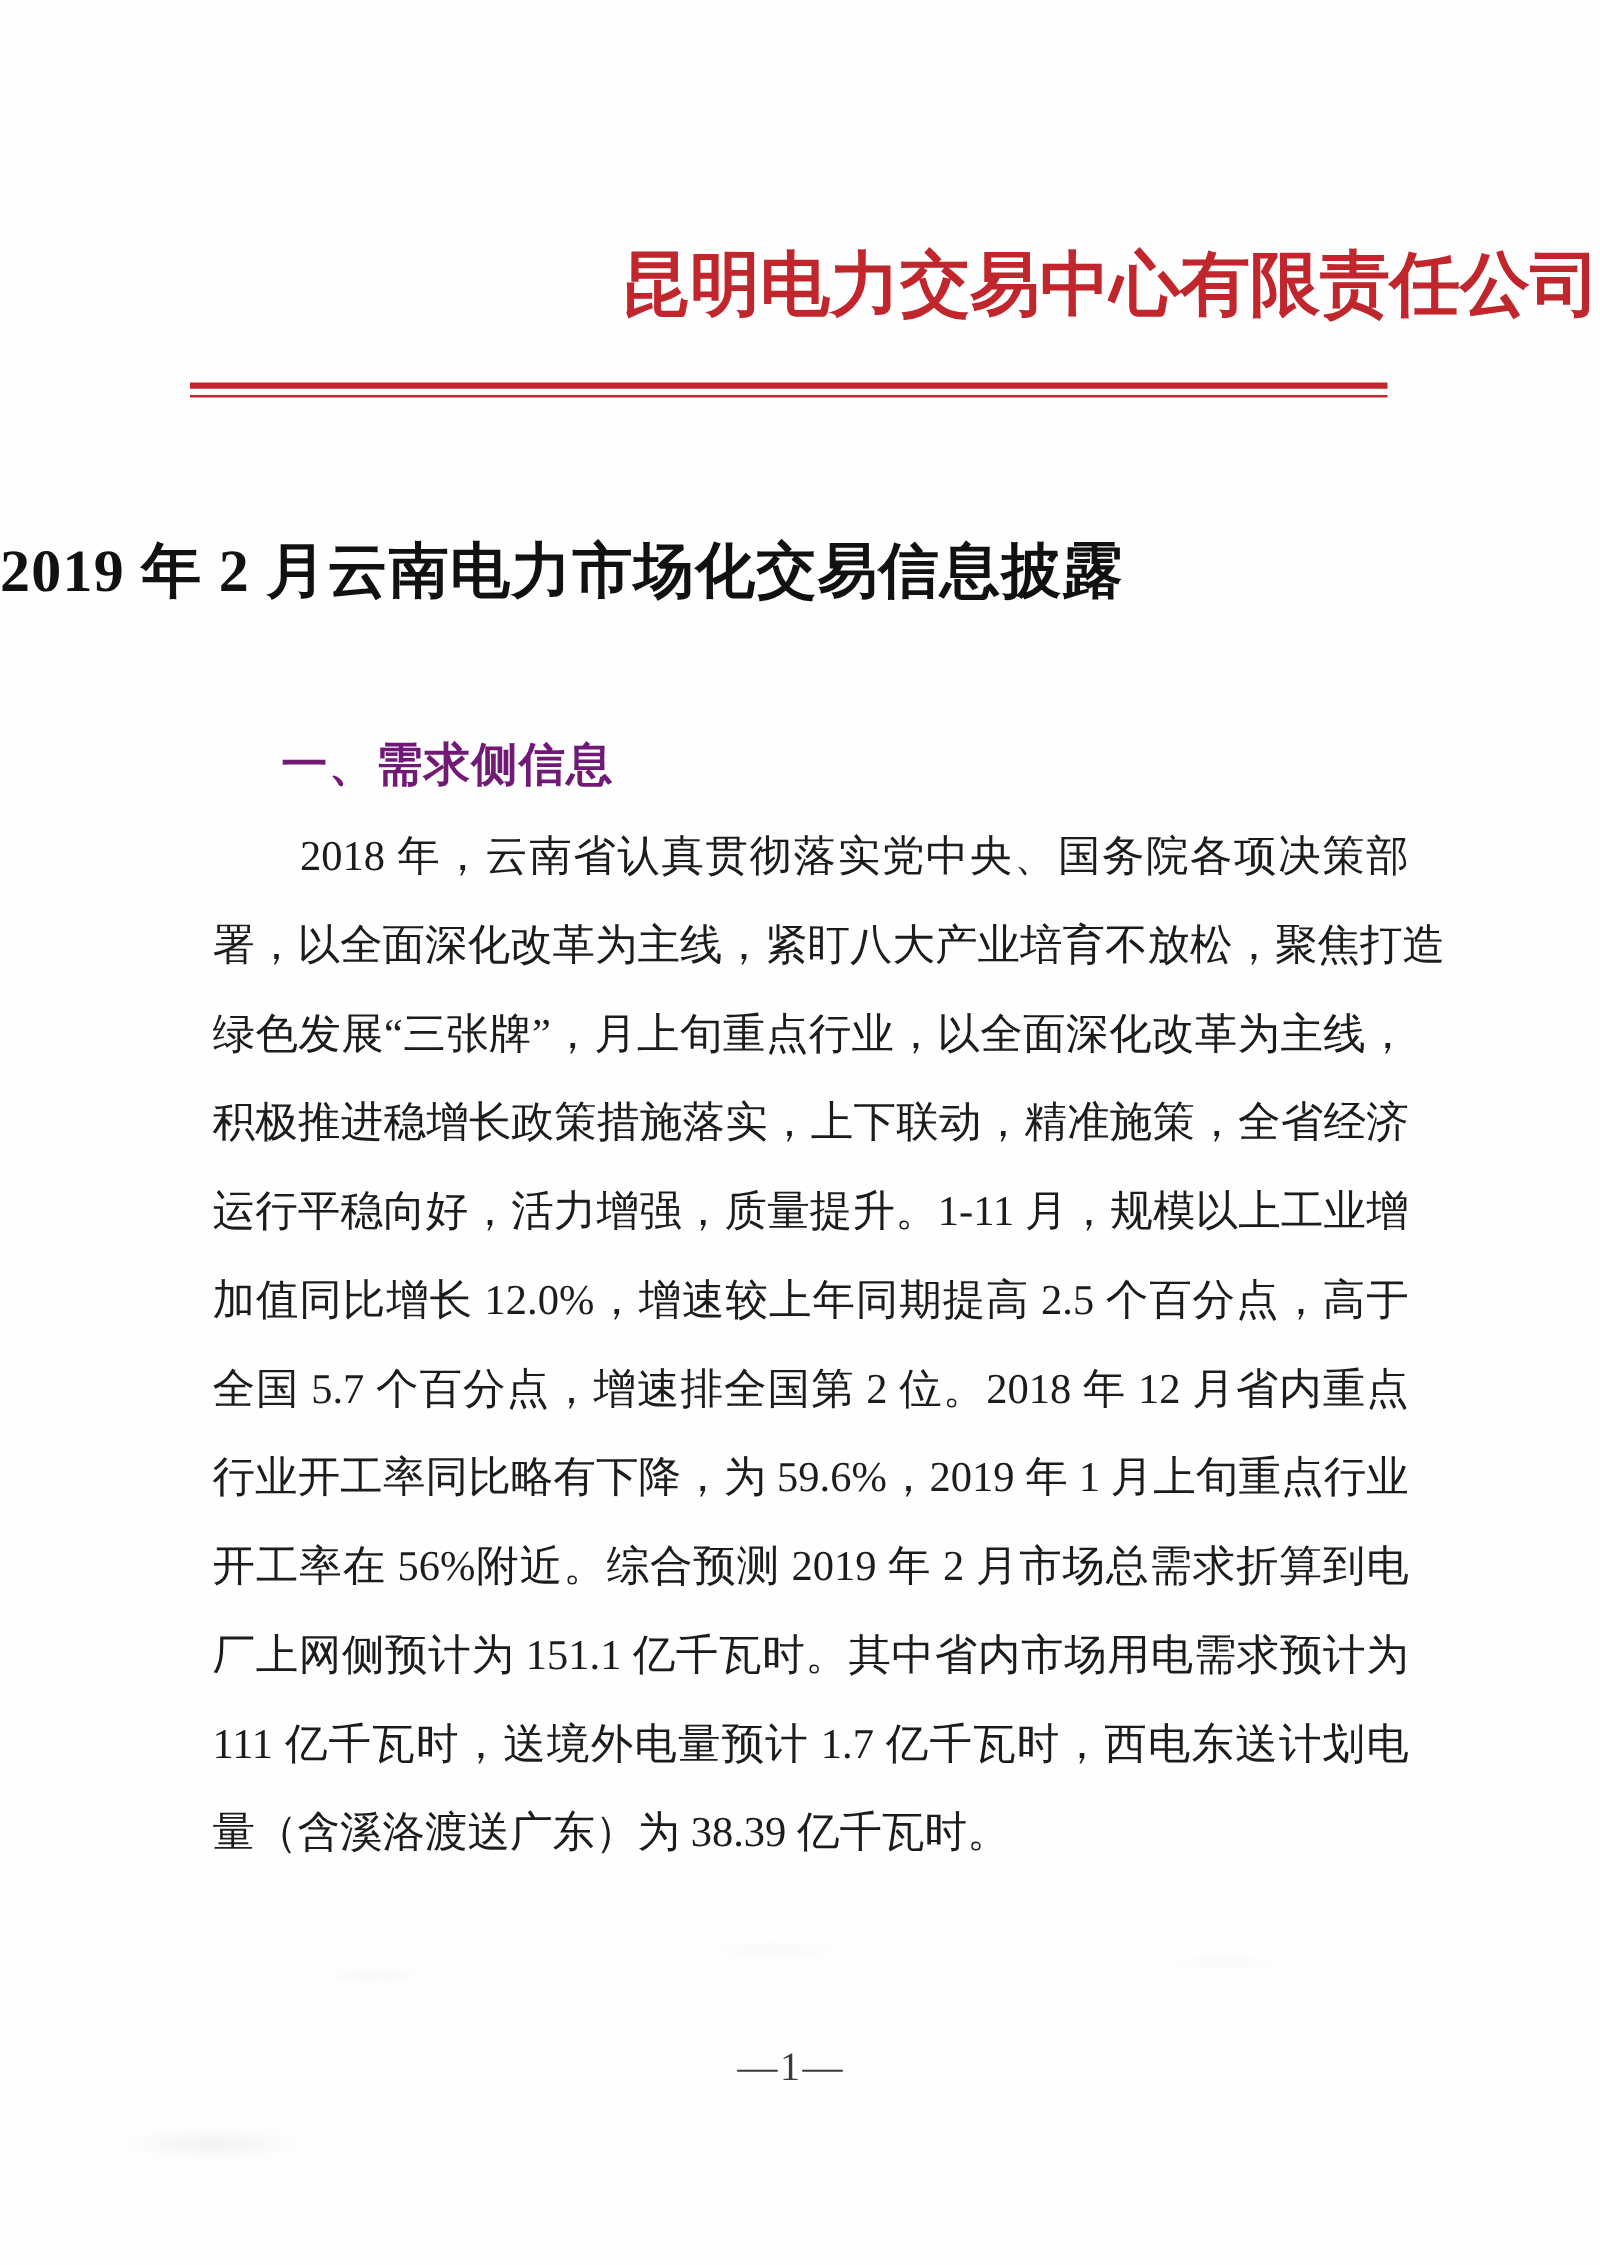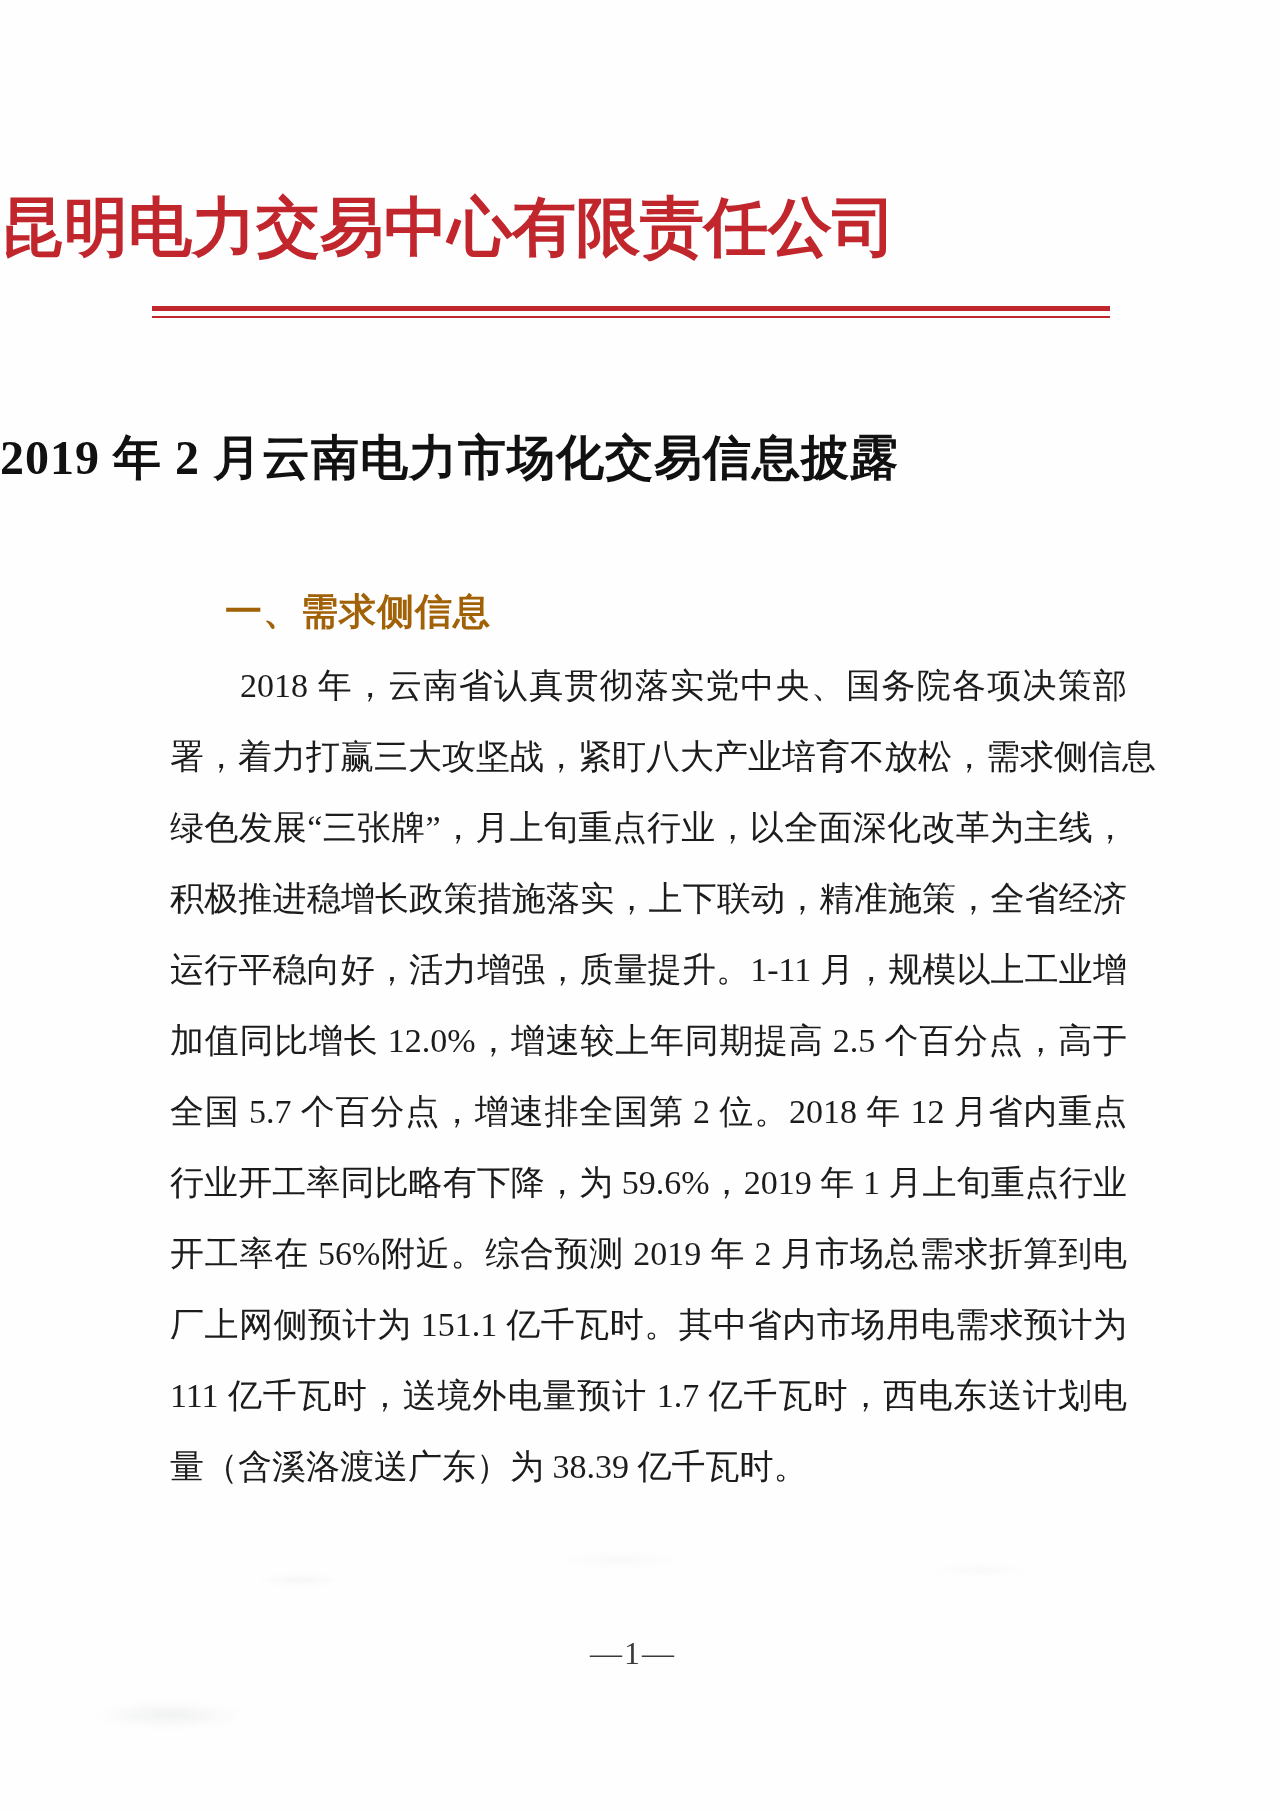--- a/index.html
+++ b/index.html
@@ -26,22 +26,22 @@
   }
   .smudge-corner{
     left:60px;top:1690px;width:220px;height:50px;
     background:radial-gradient(110px 18px at 50% 50%, rgba(110,120,120,0.10), transparent 70%);
     filter:blur(3px);
   }
 
   .header-title{
     position:absolute;
     left:0;top:192px;width:1280px;height:72px;
-    text-align:left;
-    font-size:64px;line-height:72px;
+    text-align:right;
+    font-size:56px;line-height:72px;
     font-weight:bold;
     color:var(--accent,#c0262c);
     letter-spacing:0px;
     white-space:nowrap;
   }
   .rule{position:absolute;left:152px;width:958px;background:var(--accent,#c0262c);}
   .rule-thick{top:306px;height:5px;}
   .rule-thin{top:316px;height:2px;}
 
   .doc-title{
@@ -53,21 +53,21 @@
     letter-spacing:1px;
     white-space:nowrap;
   }
 
   .section-heading{
     position:absolute;
     left:225px;top:590px;
     font-family:"Liberation Sans","DejaVu Sans",sans-serif;
     font-size:37px;line-height:44px;
     font-weight:bold;
-    color:#a16207;
+    color:#701a75;
     letter-spacing:1px;
   }
 
   .body-paragraph{
     position:absolute;
     left:170px;top:650px;
     width:957px;
     color:#1c1c1c;
     font-size:34px;
   }
@@ -98,21 +98,21 @@
 
   <div class="rule rule-thick"></div>
   <div class="rule rule-thin"></div>
 
   <div class="doc-title">2019 年 2 月云南电力市场化交易信息披露</div>
 
   <div class="section-heading">一、需求侧信息</div>
 
   <div class="body-paragraph">
     <div class="body-line first">2018 年，云南省认真贯彻落实党中央、国务院各项决策部</div>
-    <div class="body-line">署，着力打赢三大攻坚战，紧盯八大产业培育不放松，需求侧信息</div>
+    <div class="body-line">署，以全面深化改革为主线，紧盯八大产业培育不放松，聚焦打造</div>
     <div class="body-line">绿色发展“三张牌”，月上旬重点行业，以全面深化改革为主线，</div>
     <div class="body-line">积极推进稳增长政策措施落实，上下联动，精准施策，全省经济</div>
     <div class="body-line">运行平稳向好，活力增强，质量提升。1-11 月，规模以上工业增</div>
     <div class="body-line">加值同比增长 12.0%，增速较上年同期提高 2.5 个百分点，高于</div>
     <div class="body-line">全国 5.7 个百分点，增速排全国第 2 位。2018 年 12 月省内重点</div>
     <div class="body-line">行业开工率同比略有下降，为 59.6%，2019 年 1 月上旬重点行业</div>
     <div class="body-line">开工率在 56%附近。综合预测 2019 年 2 月市场总需求折算到电</div>
     <div class="body-line">厂上网侧预计为 151.1 亿千瓦时。其中省内市场用电需求预计为</div>
     <div class="body-line">111 亿千瓦时，送境外电量预计 1.7 亿千瓦时，西电东送计划电</div>
     <div class="body-line last">量（含溪洛渡送广东）为 38.39 亿千瓦时。</div>

